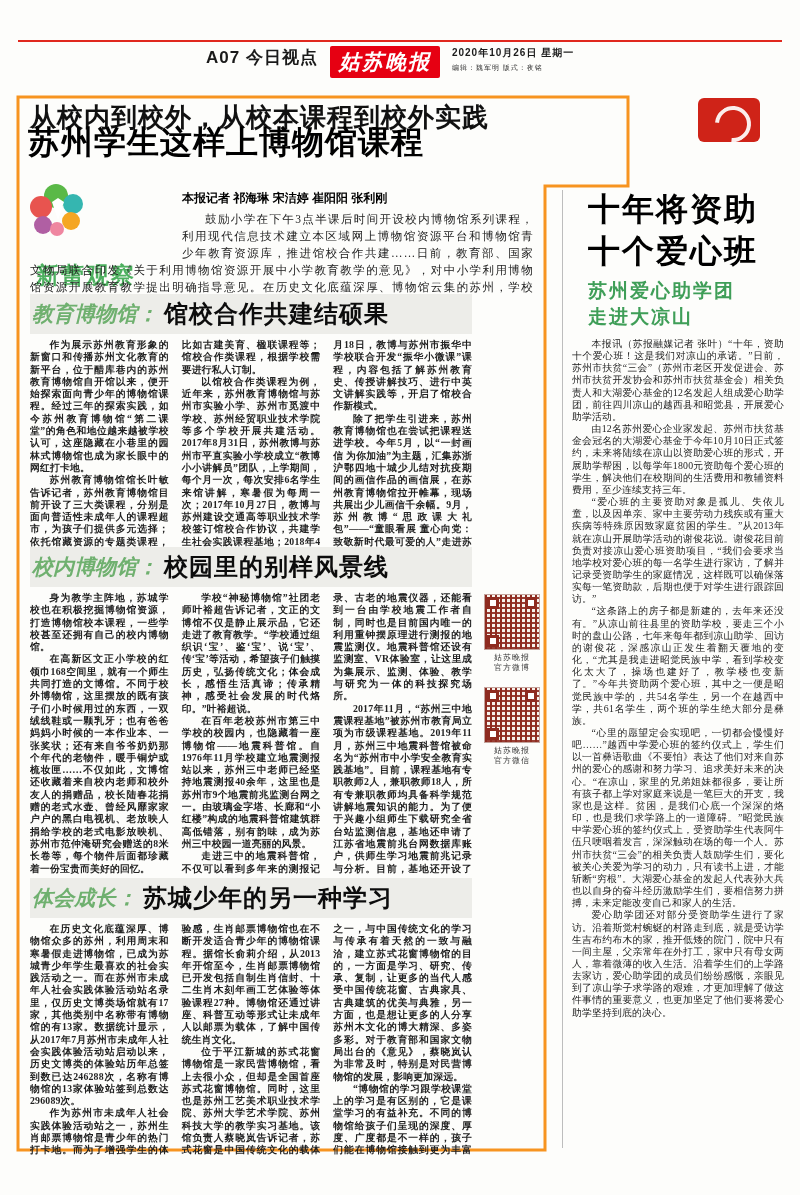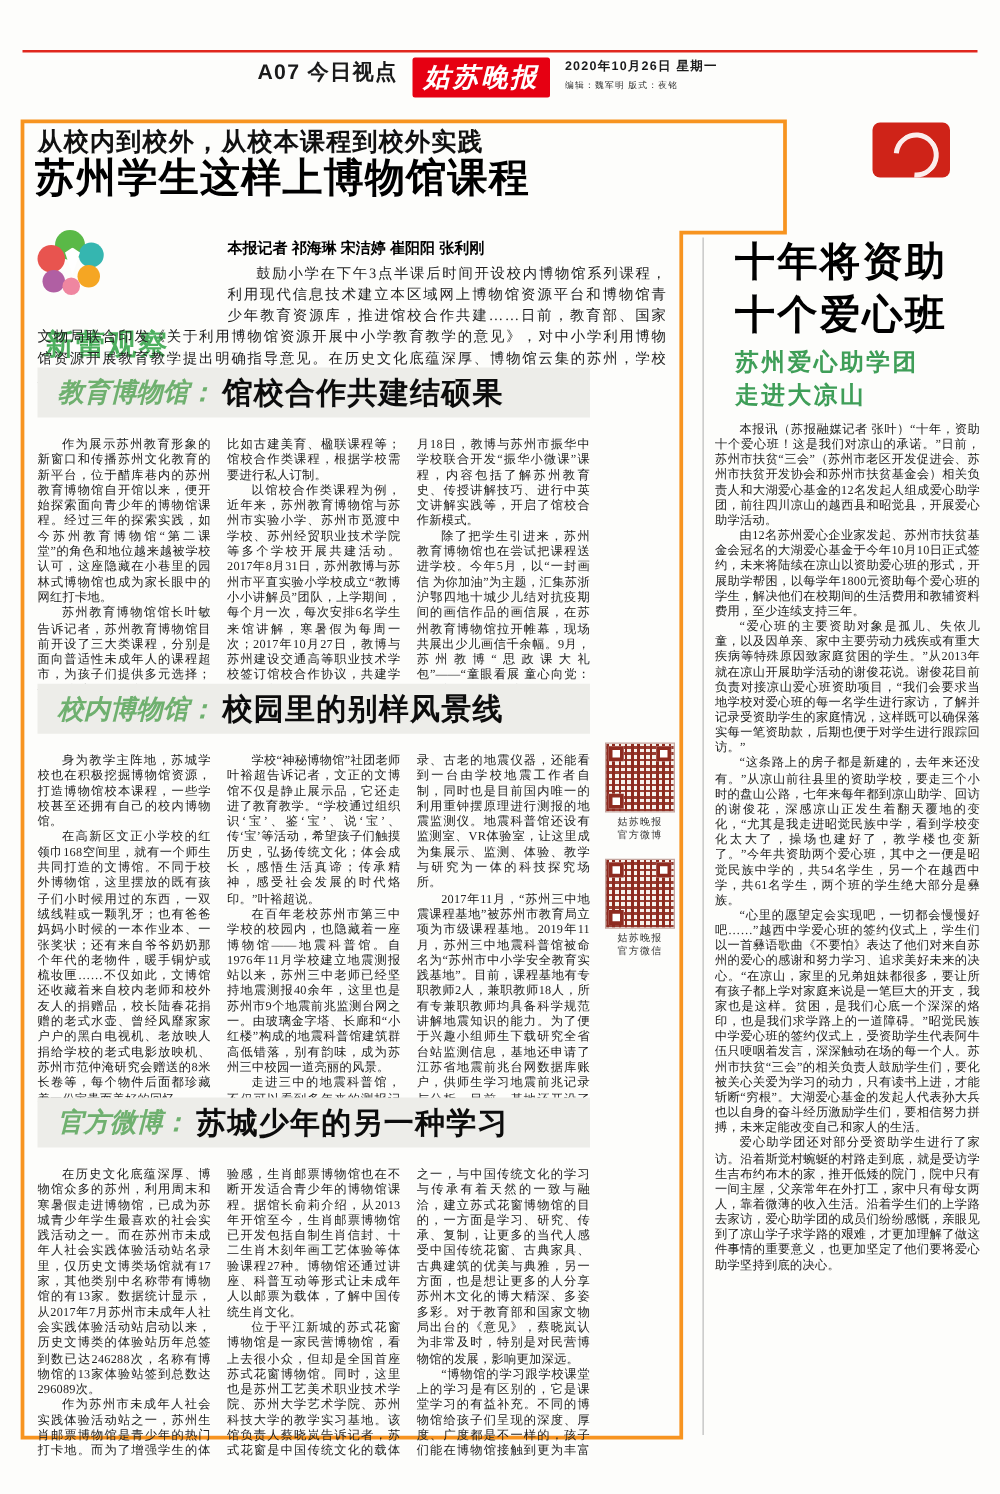--- a/index.html
+++ b/index.html
@@ -17,21 +17,21 @@
   .date-line{font-family:"Liberation Sans",sans-serif;font-size:10px;font-weight:bold;letter-spacing:1px;}
   .staff-line{font-size:7px;color:#333;margin-top:3px;letter-spacing:1px;}
   
   .app-badge{position:absolute;left:698px;top:98px;width:62px;height:44px;background:#cf2318;border-radius:6px;}
   .app-badge .glyph{position:absolute;left:17px;top:8px;width:28px;height:28px;border:4px solid rgba(255,255,255,.92);
     border-radius:50%;border-left-color:transparent;transform:rotate(-40deg);}
   
   .frame-svg{position:absolute;left:0;top:0;pointer-events:none;}
   
   .kicker{position:absolute;left:30px;top:100px;font-family:"Liberation Sans",sans-serif;
-    font-size:20px;font-weight:600;letter-spacing:1px;color:#111;}
+    font-size:26px;font-weight:600;letter-spacing:1px;color:#111;}
   .headline{position:absolute;left:28px;top:121px;margin:0;font-family:"Liberation Sans",sans-serif;
     font-size:32px;font-weight:900;letter-spacing:1px;color:#000;}
   
   .lead-block{position:absolute;left:30px;top:184px;width:504px;}
   .col-logo{float:left;width:152px;height:76px;}
   .petals{position:relative;float:left;width:56px;height:66px;}
   .petal{position:absolute;border-radius:50%;}
   .p-green{width:24px;height:24px;background:#5ab947;left:14px;top:0;}
   .p-teal{width:20px;height:20px;background:#35b6b0;left:33px;top:10px;}
   .p-red{width:22px;height:22px;background:#e8544f;left:0;top:12px;}
@@ -41,25 +41,25 @@
   .nib{position:absolute;left:22px;top:14px;width:12px;height:22px;background:#fff;
     clip-path:polygon(50% 100%,0 18%,50% 0,100% 18%);}
   .logo-text{float:left;margin-left:6px;margin-top:10px;}
   .logo-cn{font-family:"Liberation Sans",sans-serif;font-size:23px;font-weight:bold;color:#4db05f;letter-spacing:2px;}
   .logo-en{font-family:"Liberation Sans",sans-serif;font-size:7.5px;color:#9fb3ad;letter-spacing:2px;margin-top:2px;}
   .byline{margin:6px 0 4px 0;font-family:"Liberation Sans",sans-serif;font-size:12px;font-weight:bold;color:#000;}
   .lead{margin:0;font-size:11.5px;line-height:17px;letter-spacing:1.2px;text-align:justify;text-indent:2em;color:#222;}
   
   .article-section{position:absolute;left:30px;width:442px;}
   .s1{top:294px;} .s2{top:547px;} .s3{top:878px;}
-  .sec-header{height:40px;background:#edede9;display:flex;align-items:center;gap:6px;padding-left:16px;}
+  .sec-header{height:40px;background:#edede9;display:flex;align-items:center;gap:6px;padding-left:2px;}
   .sec-tag{font-family:"Liberation Sans",sans-serif;font-size:21px;font-weight:bold;font-style:italic;color:#6fb06f;}
   .sec-title{font-family:"Liberation Sans",sans-serif;font-size:24px;font-weight:bold;color:#0c0c0c;letter-spacing:1px;}
-  .sec-body{margin-top:16px;column-gap:13px;column-count:3;column-fill:auto;overflow:hidden;
-    font-size:9.8px;line-height:12.3px;letter-spacing:.2px;text-align:justify;color:#222;}
+  .sec-body{margin-top:5px;column-gap:13px;column-count:3;column-fill:auto;overflow:hidden;
+    font-size:9.8px;line-height:12.3px;letter-spacing:.2px;text-align:justify;color:#222;font-weight:bold;}
   .s1 .sec-body{height:210px;} .s2 .sec-body{height:288px;} .s3 .sec-body{height:234px;}
   .sec-body p,.sb-body p{margin:0;text-indent:2em;}
   
   .qr-rail{position:absolute;left:483px;top:594px;width:58px;text-align:center;}
   .qr-item{margin-bottom:14px;}
   .qr-box{position:relative;width:54px;height:54px;margin:0 auto;border:1px solid #c4a49d;
     background-image:repeating-linear-gradient(0deg,rgba(142,43,32,.9) 0 2px,transparent 2px 5px),
                      repeating-linear-gradient(90deg,#8e2b20 0 2px,#f7f2ec 2px 5px);}
   .qr-box i{position:absolute;width:12px;height:12px;background:#fff;border:3px solid #8e2b20;box-sizing:border-box;}
   .qr-box .c1{left:2px;top:2px;} .qr-box .c2{right:2px;top:2px;} .qr-box .c3{left:2px;bottom:2px;}
@@ -143,21 +143,21 @@
       <p>在高新区文正小学校的红领巾168空间里，就有一个师生共同打造的文博馆。不同于校外博物馆，这里摆放的既有孩子们小时候用过的东西，一双绒线鞋或一颗乳牙；也有爸爸妈妈小时候的一本作业本、一张奖状；还有来自爷爷奶奶那个年代的老物件，暖手铜炉或梳妆匣……不仅如此，文博馆还收藏着来自校内老师和校外友人的捐赠品，校长陆春花捐赠的老式水壶、曾经风靡家家户户的黑白电视机、老放映人捐给学校的老式电影放映机、苏州市范仲淹研究会赠送的8米长卷等，每个物件后面都珍藏着一份宝贵而美好的回忆。</p>
       <p>学校“神秘博物馆”社团老师叶裕超告诉记者，文正的文博馆不仅是静止展示品，它还走进了教育教学。“学校通过组织识‘宝’、鉴‘宝’、说‘宝’、传‘宝’等活动，希望孩子们触摸历史，弘扬传统文化；体会成长，感悟生活真谛；传承精神，感受社会发展的时代烙印。”叶裕超说。</p>
       <p>在百年老校苏州市第三中学校的校园内，也隐藏着一座博物馆——地震科普馆。自1976年11月学校建立地震测报站以来，苏州三中老师已经坚持地震测报40余年，这里也是苏州市9个地震前兆监测台网之一。由玻璃金字塔、长廊和“小红楼”构成的地震科普馆建筑群高低错落，别有韵味，成为苏州三中校园一道亮丽的风景。</p>
       <p>走进三中的地震科普馆，不仅可以看到多年来的测报记录、古老的地震仪器，还能看到一台由学校地震工作者自制，同时也是目前国内唯一的利用重钟摆原理进行测报的地震监测仪。地震科普馆还设有监测室、VR体验室，让这里成为集展示、监测、体验、教学与研究为一体的科技探究场所。</p>
       <p>2017年11月，“苏州三中地震课程基地”被苏州市教育局立项为市级课程基地。2019年11月，苏州三中地震科普馆被命名为“苏州市中小学安全教育实践基地”。目前，课程基地有专职教师2人，兼职教师18人，所有专兼职教师均具备科学规范讲解地震知识的能力。为了便于兴趣小组师生下载研究全省台站监测信息，基地还申请了江苏省地震前兆台网数据库账户，供师生学习地震前兆记录与分析。目前，基地还开设了地震科普校本课程，并排课进课表。</p>
     </div>
 </section>
 
 <section class="article-section s3">
   <div class="sec-header">
-    <span class="sec-tag">官方微博：</span>
+    <span class="sec-tag">体会成长：</span>
     <span class="sec-title">苏城少年的另一种学习</span>
   </div>
   <div class="sec-body">
       <p>在历史文化底蕴深厚、博物馆众多的苏州，利用周末和寒暑假走进博物馆，已成为苏城青少年学生最喜欢的社会实践活动之一。而在苏州市未成年人社会实践体验活动站名录里，仅历史文博类场馆就有17家，其他类别中名称带有博物馆的有13家。数据统计显示，从2017年7月苏州市未成年人社会实践体验活动站启动以来，历史文博类的体验站历年总签到数已达246288次，名称有博物馆的13家体验站签到总数达296089次。</p>
       <p>作为苏州市未成年人社会实践体验活动站之一，苏州生肖邮票博物馆是青少年的热门打卡地。而为了增强学生的体验感，生肖邮票博物馆也在不断开发适合青少年的博物馆课程。据馆长俞莉介绍，从2013年开馆至今，生肖邮票博物馆已开发包括自制生肖信封、十二生肖木刻年画工艺体验等体验课程27种。博物馆还通过讲座、科普互动等形式让未成年人以邮票为载体，了解中国传统生肖文化。</p>
       <p>位于平江新城的苏式花窗博物馆是一家民营博物馆，看上去很小众，但却是全国首座苏式花窗博物馆。同时，这里也是苏州工艺美术职业技术学院、苏州大学艺术学院、苏州科技大学的教学实习基地。该馆负责人蔡晓岚告诉记者，苏式花窗是中国传统文化的载体之一，与中国传统文化的学习与传承有着天然的一致与融洽，建立苏式花窗博物馆的目的，一方面是学习、研究、传承、复制，让更多的当代人感受中国传统花窗、古典家具、古典建筑的优美与典雅，另一方面，也是想让更多的人分享苏州木文化的博大精深、多姿多彩。对于教育部和国家文物局出台的《意见》，蔡晓岚认为非常及时，特别是对民营博物馆的发展，影响更加深远。</p>
       <p>“博物馆的学习跟学校课堂上的学习是有区别的，它是课堂学习的有益补充。不同的博物馆给孩子们呈现的深度、厚度、广度都是不一样的，孩子们能在博物馆接触到更为丰富多彩的知识。”苏州教育博物馆副馆长陈丽告诉记者，博物馆学习具有趣味性、互动性和专题性的特征，孩子们从二维走向三维，让扁平化的学习变成“我”在现场的立体式学习，他们的五官都被调动了起来，记忆也更加深刻。相信随着《意见》的出台，会有更多的学生走进博物馆，了解博物馆，并从中学到更多的知识。</p>
     </div>
 </section>
 

